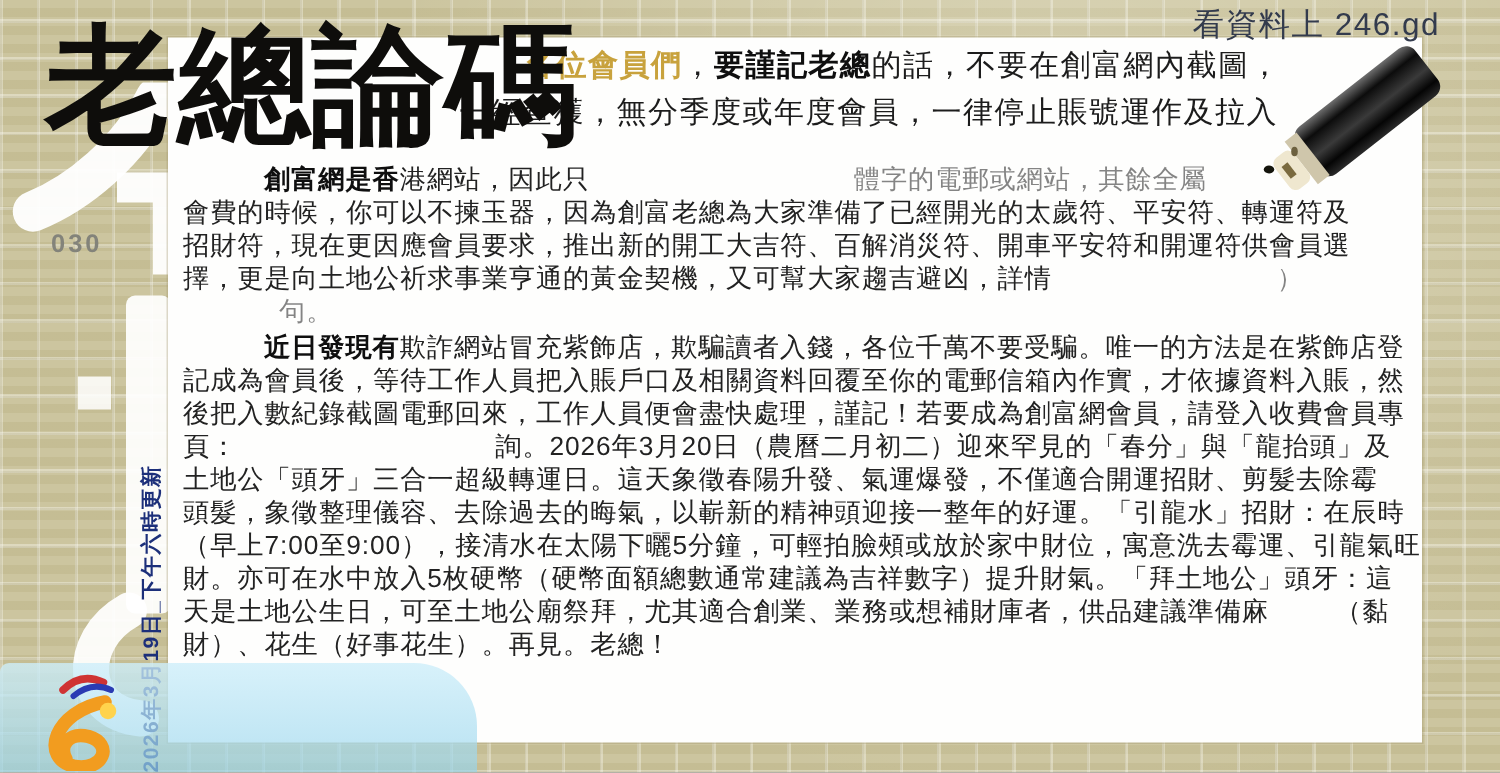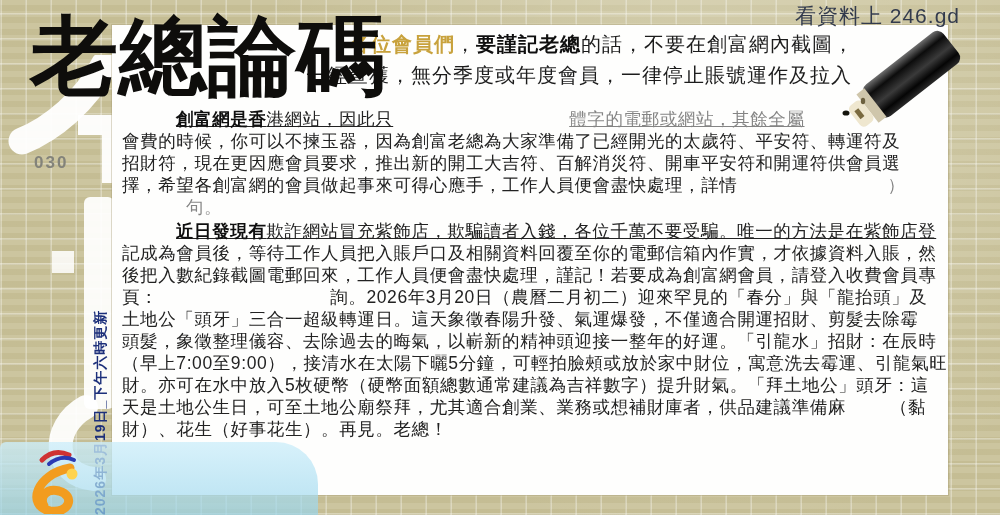--- a/index.html
+++ b/index.html
@@ -28,21 +28,21 @@
   
   .nline{position:absolute;font-size:20px;line-height:30px;color:#1c1c1c;letter-spacing:1px;white-space:nowrap;}
   .n1{left:238px;top:4px;}
   .n2{left:194px;top:35px;}
   .n3{left:217px;top:66px;}
   .gold{color:#c49b2d;font-weight:bold;opacity:.92;}
   .b{font-weight:bold;color:#0f0f0f;}
   
   .body-text{position:absolute;left:10px;top:83px;width:824px;font-size:17.5px;line-height:22px;letter-spacing:.6px;color:#222;}
   .tl{height:22px;white-space:nowrap;}
-  .indent{padding-left:54px;text-decoration:underline;}
+  .indent{padding-left:54px;}
   .p2{margin-top:2px;}
   .sp-a{display:inline-block;width:176px;}
   .sp-b{display:inline-block;width:150px;}
   .sp-c{display:inline-block;width:172px;}
   .sp-d{display:inline-block;width:44px;}
   .faded{opacity:.55;}
   .pen{position:absolute;left:718px;top:2px;width:134px;height:104px;}
   
   .update-date{
     position:absolute;left:-24px;top:381px;width:250px;height:18px;
@@ -106,21 +106,21 @@
       <ellipse cx="33" cy="74" rx="2.2" ry="3.2" fill="#6d6140"></ellipse>
     </svg>
 
     <div class="body-text">
       <div class="tl indent">
         <span class="b">創富網是香</span><span>港網站，因此只</span><span class="sp-a"></span><span class="faded">體字的電郵或網站，其餘全屬</span>
       </div>
       <div class="tl">會費的時候，你可以不揀玉器，因為創富老總為大家準備了已經開光的太歲符、平安符、轉運符及</div>
       <div class="tl">招財符，現在更因應會員要求，推出新的開工大吉符、百解消災符、開車平安符和開運符供會員選</div>
       <div class="tl">
-        <span>擇，希望各創富網的會員做起事來可得心應手，工作人員便會盡快處理，詳情</span><span class="sp-b"></span><span class="faded">）</span>
+        <span>擇，更是向土地公祈求事業亨通的黃金契機，又可幫大家趨吉避凶，詳情</span><span class="sp-b"></span><span class="faded">）</span>
       </div>
       <div class="tl">
         <span style="padding-left:64px;" class="faded">句。</span>
       </div>
 
       <div class="tl indent p2">
         <span class="b">近日發現有</span><span>欺詐網站冒充紫飾店，欺騙讀者入錢，各位千萬不要受騙。唯一的方法是在紫飾店登</span>
       </div>
       <div class="tl">記成為會員後，等待工作人員把入賬戶口及相關資料回覆至你的電郵信箱內作實，才依據資料入賬，然</div>
       <div class="tl">後把入數紀錄截圖電郵回來，工作人員便會盡快處理，謹記！若要成為創富網會員，請登入收費會員專</div>

